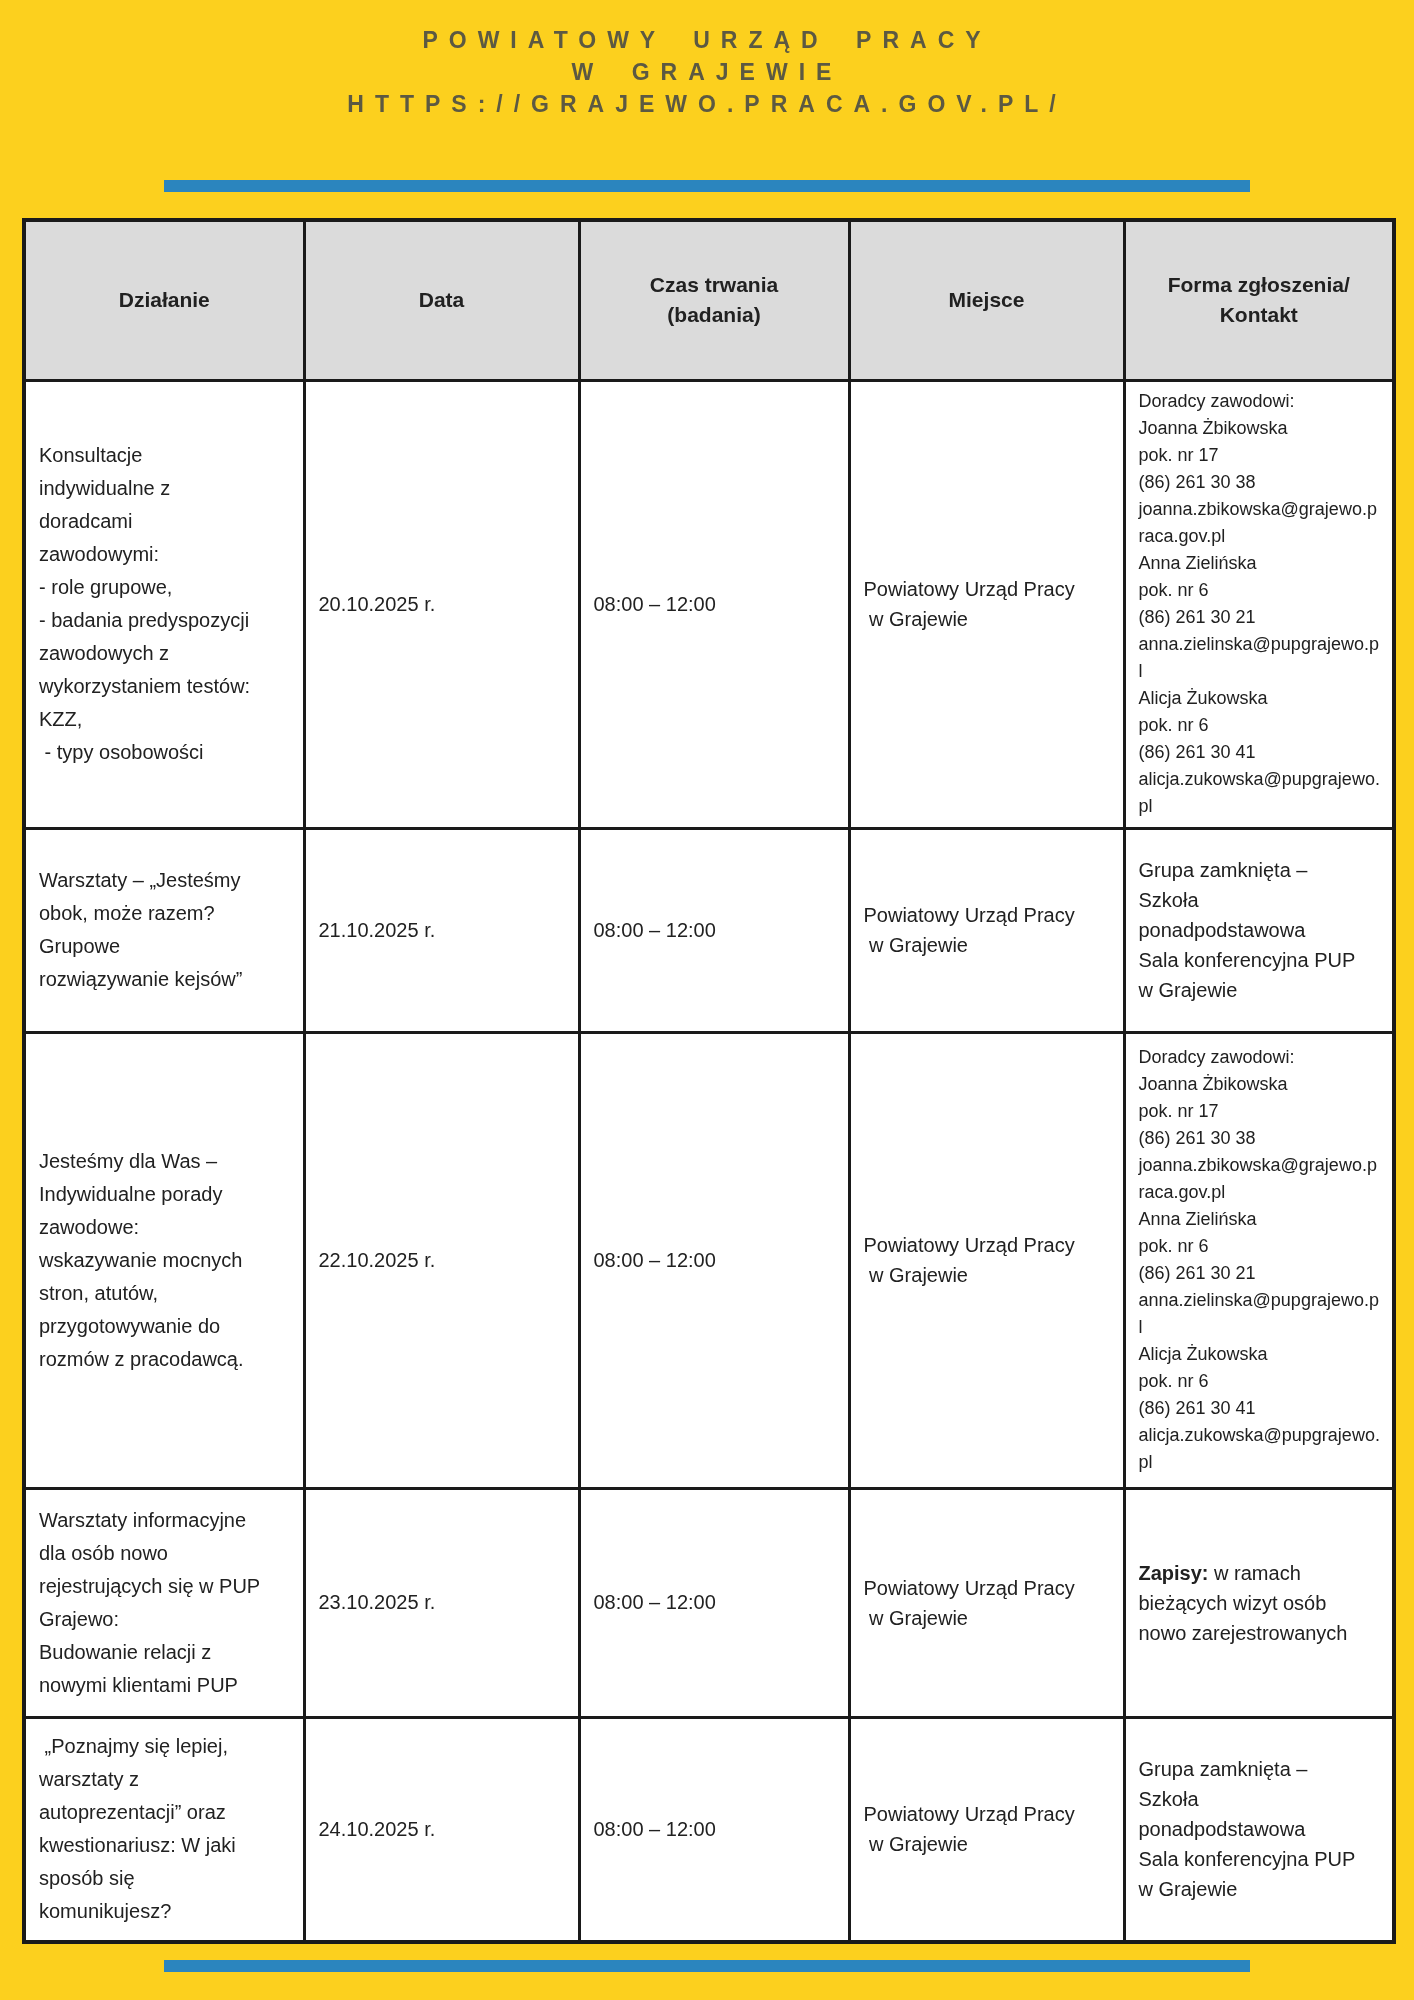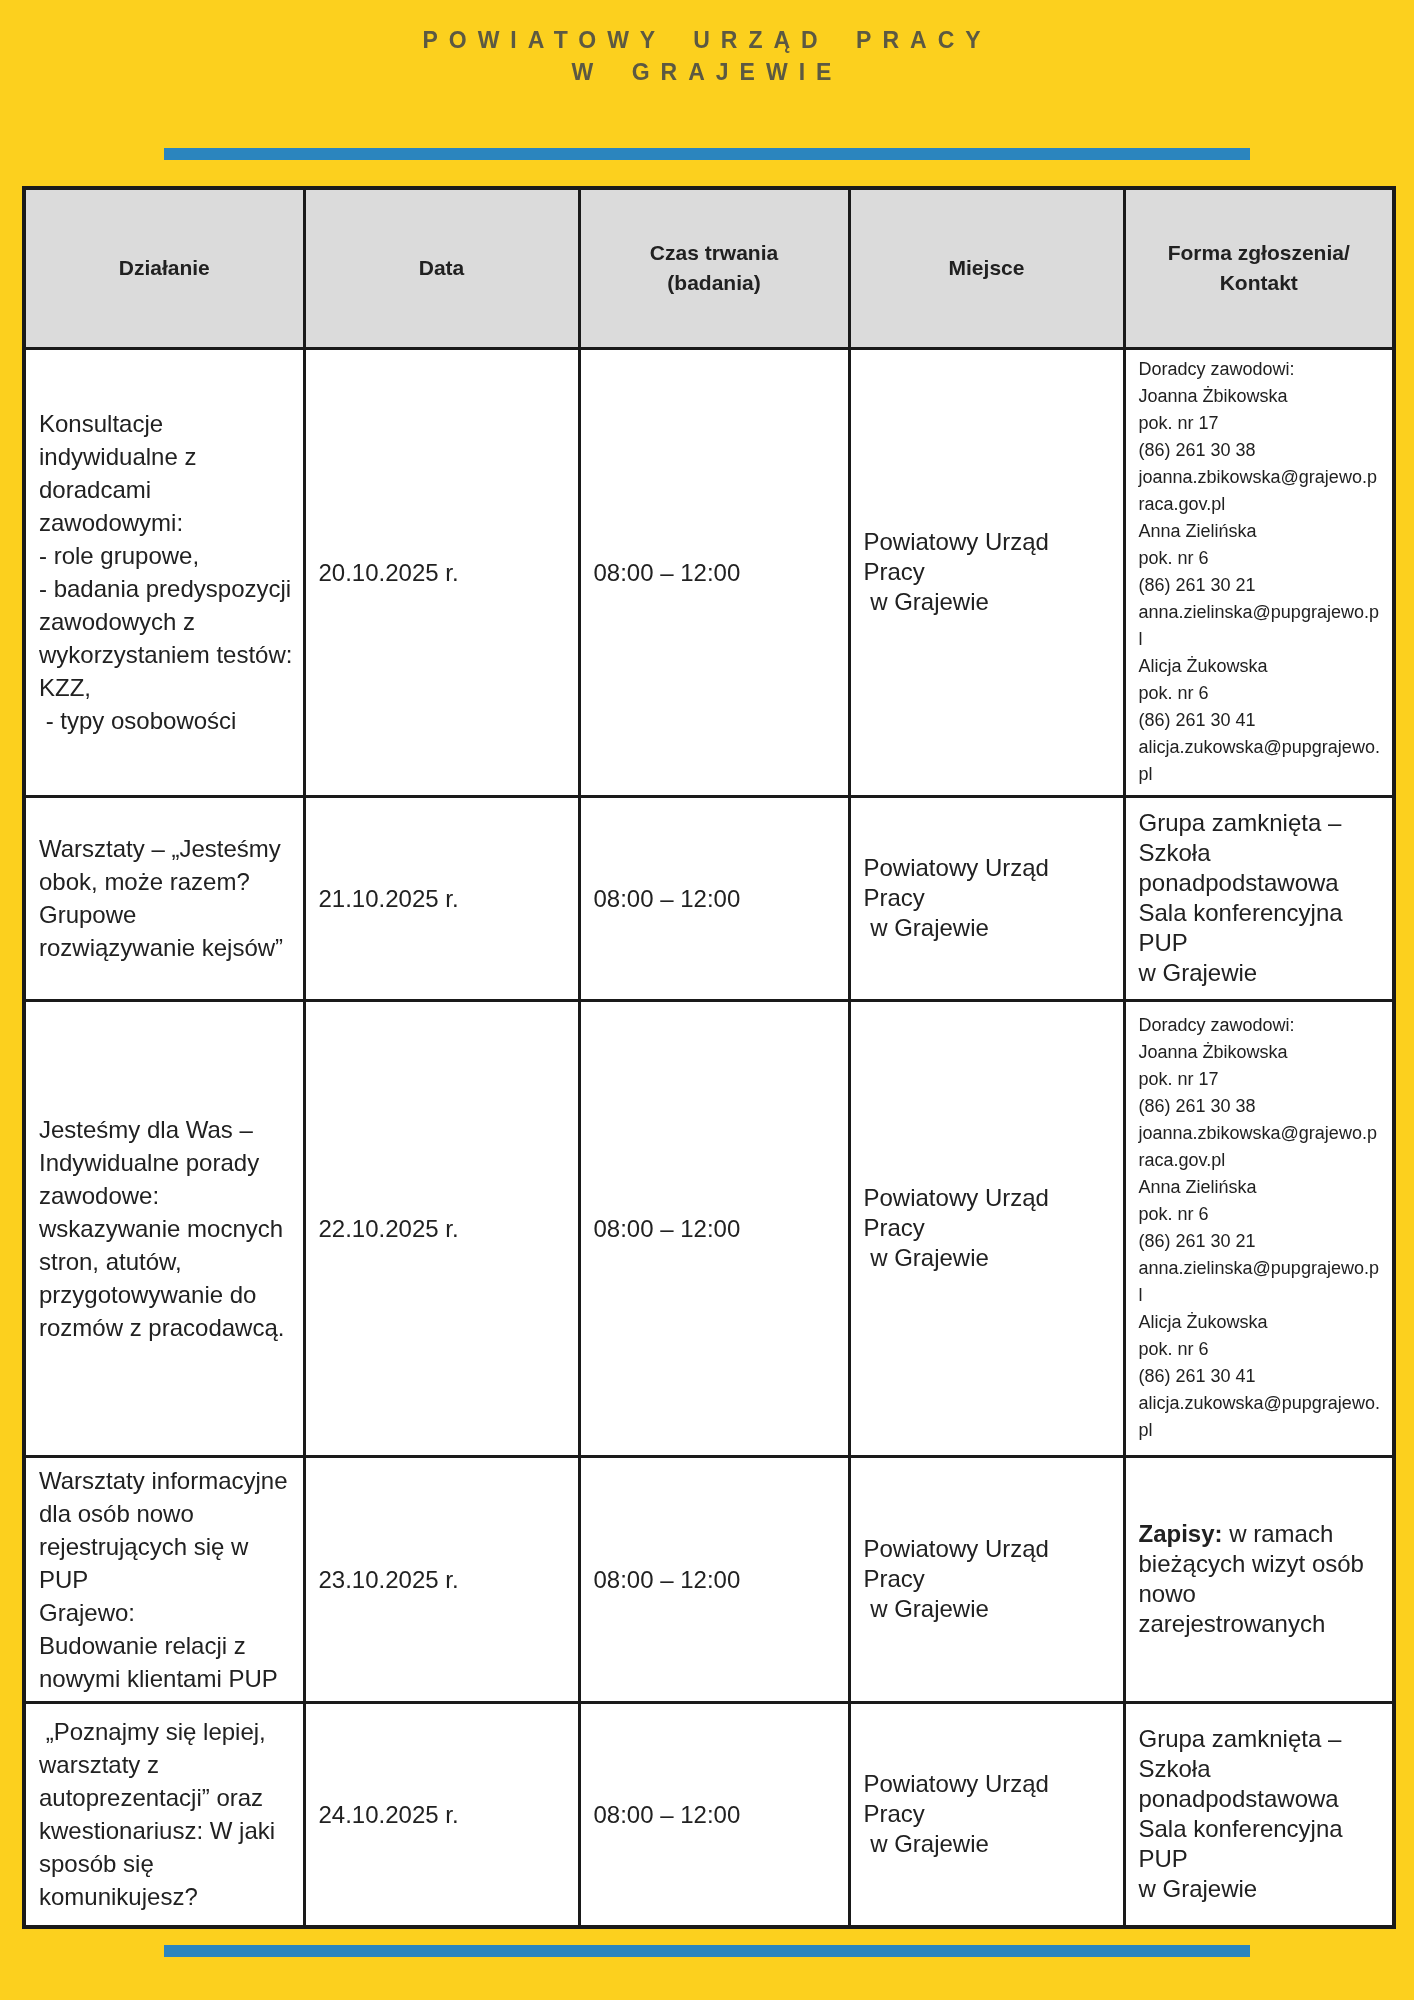--- a/index.html
+++ b/index.html
@@ -56,39 +56,40 @@
     white-space:pre-line;
     padding:6px 8px;
   }
   tr.r-head{height:160px;}
   tr.r1{height:448px;}
   tr.r2{height:204px;}
   tr.r3{height:456px;}
   tr.r4{height:229px;}
   tr.r5{height:225px;}
   .cell{
-    font-size:24px;
+    font-size:20px;
     line-height:33px;
     white-space:pre-wrap;
     overflow-wrap:break-word;
   }
   .cell.mid{line-height:30px;}
   .cell.contact{
     font-size:18px;
     line-height:27px;
     word-break:break-all;
   }
   .bold-seg{font-weight:bold;text-align:center;}
 </style>
 </head>
 <body>
 
 <div class="header">
   <div class="h-line">POWIATOWY URZĄD PRACY</div>
   <div class="h-line">W GRAJEWIE</div>
+  <div class="h-line">HTTPS://GRAJEWO.PRACA.GOV.PL/</div>
 </div>
 
 <div class="blue-bar top"></div>
 
 <table class="schedule">
   <colgroup>
     <col style="width:280px">
       <col style="width:275px">
       <col style="width:270px">
       <col style="width:275px">

